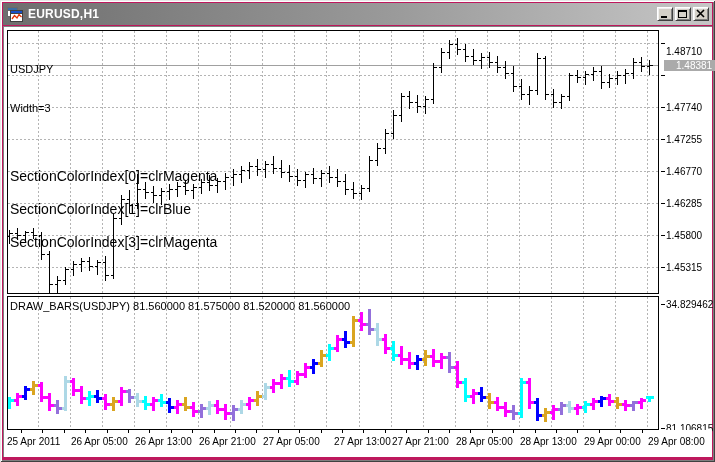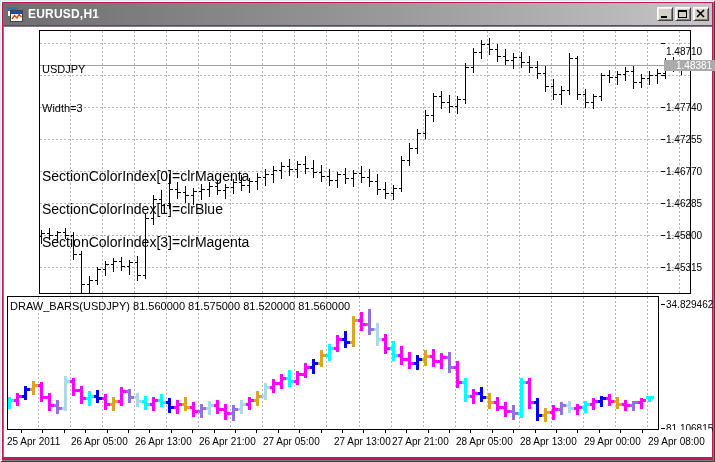--- a/index.html
+++ b/index.html
@@ -15,21 +15,21 @@
   .title-text{color:#ffffff;font-weight:bold;font-size:12px;margin-left:5px;
     letter-spacing:0.2px;white-space:nowrap;}
   .tb-buttons{margin-left:auto;margin-right:3px;display:flex;}
   .tb-btn{width:16px;height:14px;background:#D4D0C8;margin-left:2px;
     border:1px solid;border-color:#ffffff #404040 #404040 #ffffff;
     box-shadow:inset 1px 1px 0 #efefef, inset -1px -1px 0 #808080;
     display:flex;align-items:center;justify-content:center;padding:0;}
   .client{position:absolute;left:3px;top:26px;width:708px;height:430px;
     background:#ffffff;border-top:1px solid #808080;border-left:1px solid #808080;}
   .plot{position:absolute;border:1px solid #000;background:#fff;overflow:hidden;}
-  #main-plot{left:3px;top:3px;width:650px;height:262px;margin-left:32px;}
+  #main-plot{left:3px;top:3px;width:650px;height:262px;}
   #ind-plot{left:3px;top:269px;width:650px;height:132px;}
   .overlay{position:absolute;left:2px;top:6px;font-size:11px;color:#000;
     line-height:13px;white-space:pre;z-index:5;}
   .overlay .params{margin-top:8px;line-height:11px;font-size:14px;}
   .ind-label{position:absolute;left:2px;top:3px;font-size:11px;color:#000;
     white-space:nowrap;z-index:5;}
   .price-scale{position:absolute;left:652px;top:0;width:56px;height:404px;}
   .pslabel{position:absolute;font-size:10px;color:#000;left:10px;white-space:nowrap;}
   .pstick{position:absolute;width:4px;height:1px;background:#000;left:5px;}
   .bid-box{position:absolute;left:8px;width:46px;height:11px;background:#aaaaaa;

